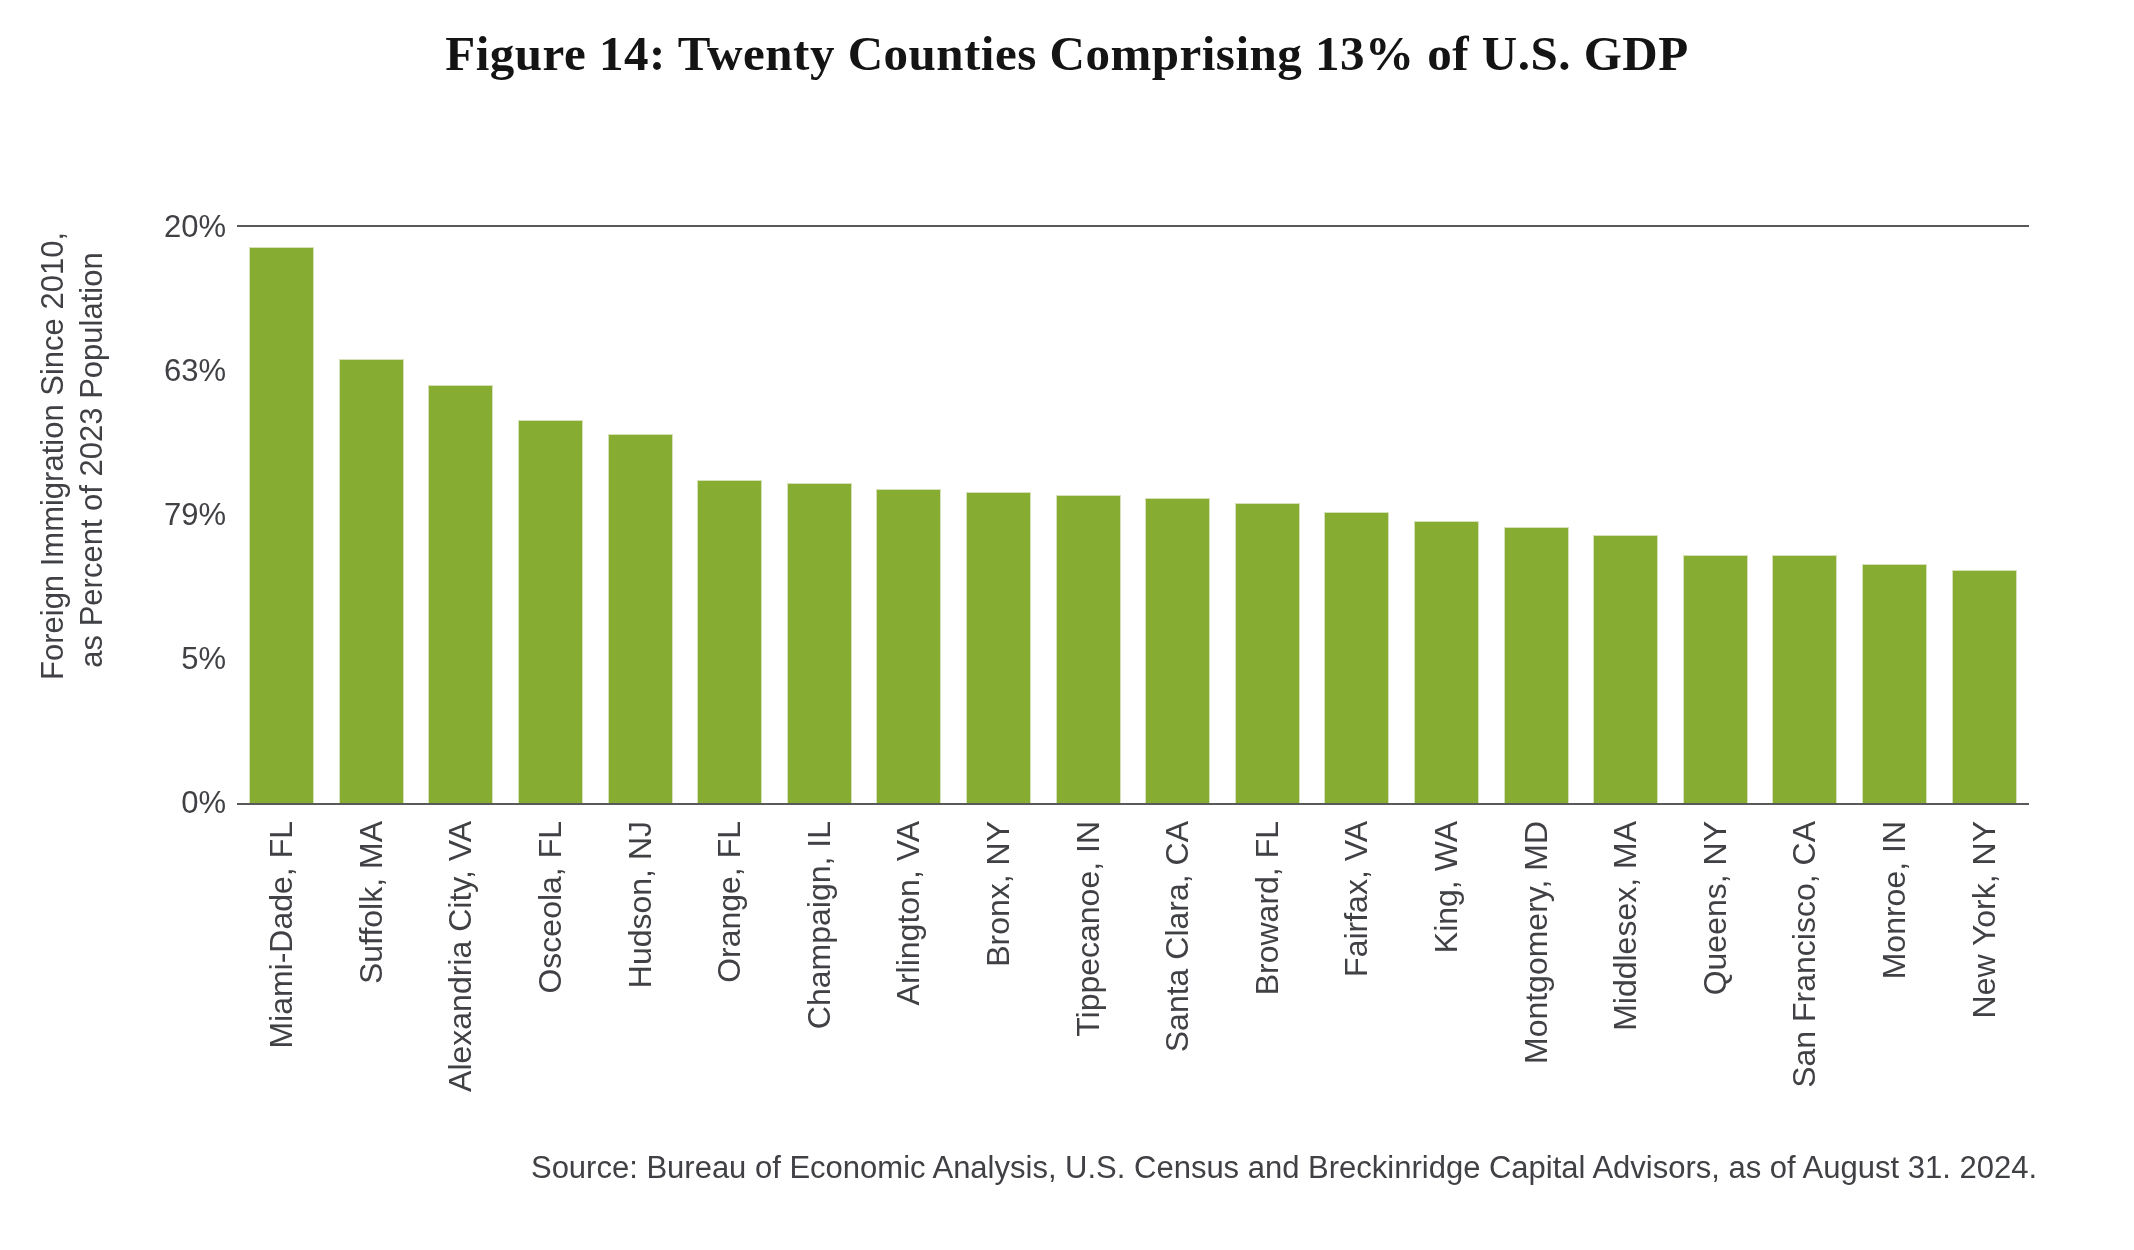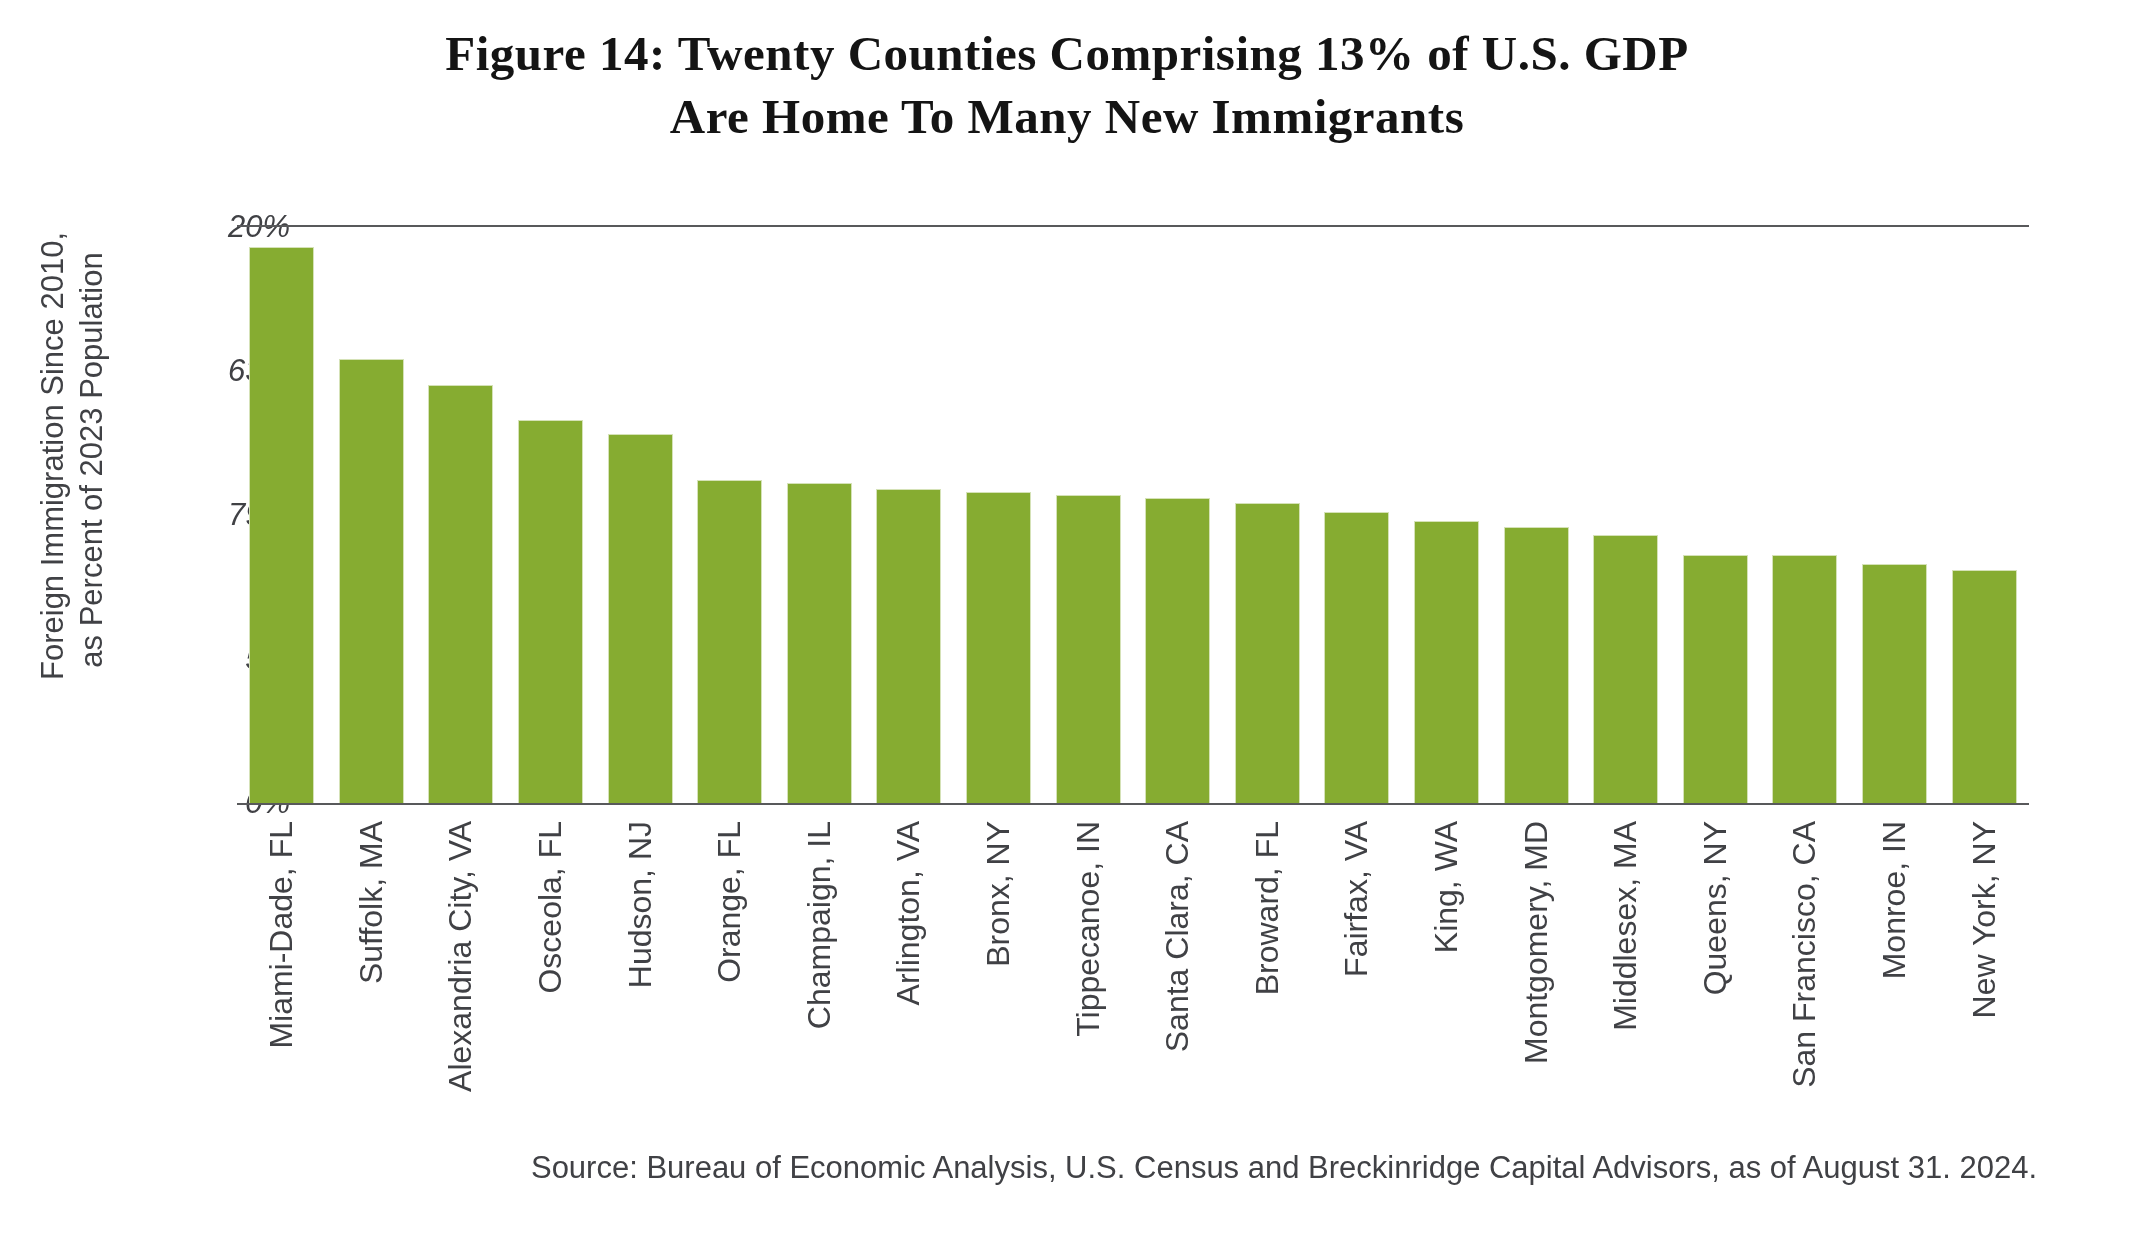--- a/index.html
+++ b/index.html
@@ -11,22 +11,22 @@
     position:absolute;left:0;top:22px;width:2134px;text-align:center;
     font-family:"Liberation Serif",serif;font-weight:700;color:#141414;
     font-size:49px;line-height:63px;letter-spacing:0.5px;
   }
   .ylabel{
     position:absolute;left:-148px;top:421px;width:440px;height:78px;
     transform:rotate(-90deg);
     text-align:center;font-size:31px;line-height:39px;color:#404145;white-space:nowrap;
   }
   .ytick{
-    position:absolute;width:120px;text-align:right;right:1844px; 
-    font-size:31px;line-height:34px;color:#404145;font-style:italic;
+    position:absolute;width:120px;text-align:right;right:1908px; 
+    font-size:31px;line-height:34px;color:#404145;
   }
   .plot{
     position:absolute;left:237px;top:225px;width:1792px;height:580px;
     box-sizing:border-box;
     border-top:2px solid #58595b;border-bottom:2px solid #58595b;
     display:flex;align-items:flex-end;
   }
   .cell{flex:1 1 0;display:flex;justify-content:center;align-items:flex-end;height:100%;}
   .bar{
     width:65px;background:#86AC31;
@@ -45,21 +45,20 @@
   .source{
     position:absolute;left:237px;top:1150px;width:1800px;
     font-size:31px;color:#404145;text-align:right;
   }
 </style>
 </head>
 <body>
 
 <div class="title">
   <span>Figure 14: Twenty Counties Comprising 13% of U.S. GDP</span><br>
-  <span>Are Home To Many New Immigrants</span>
 </div>
 
 <div class="ylabel">
   <span>Foreign Immigration Since 2010,</span><br>
   <span>as Percent of 2023 Population</span>
 </div>
 
 <div id="yticks">
     <div class="ytick" style="top: 210px;">20%</div>
     <div class="ytick" style="top: 354px;">63%</div>

